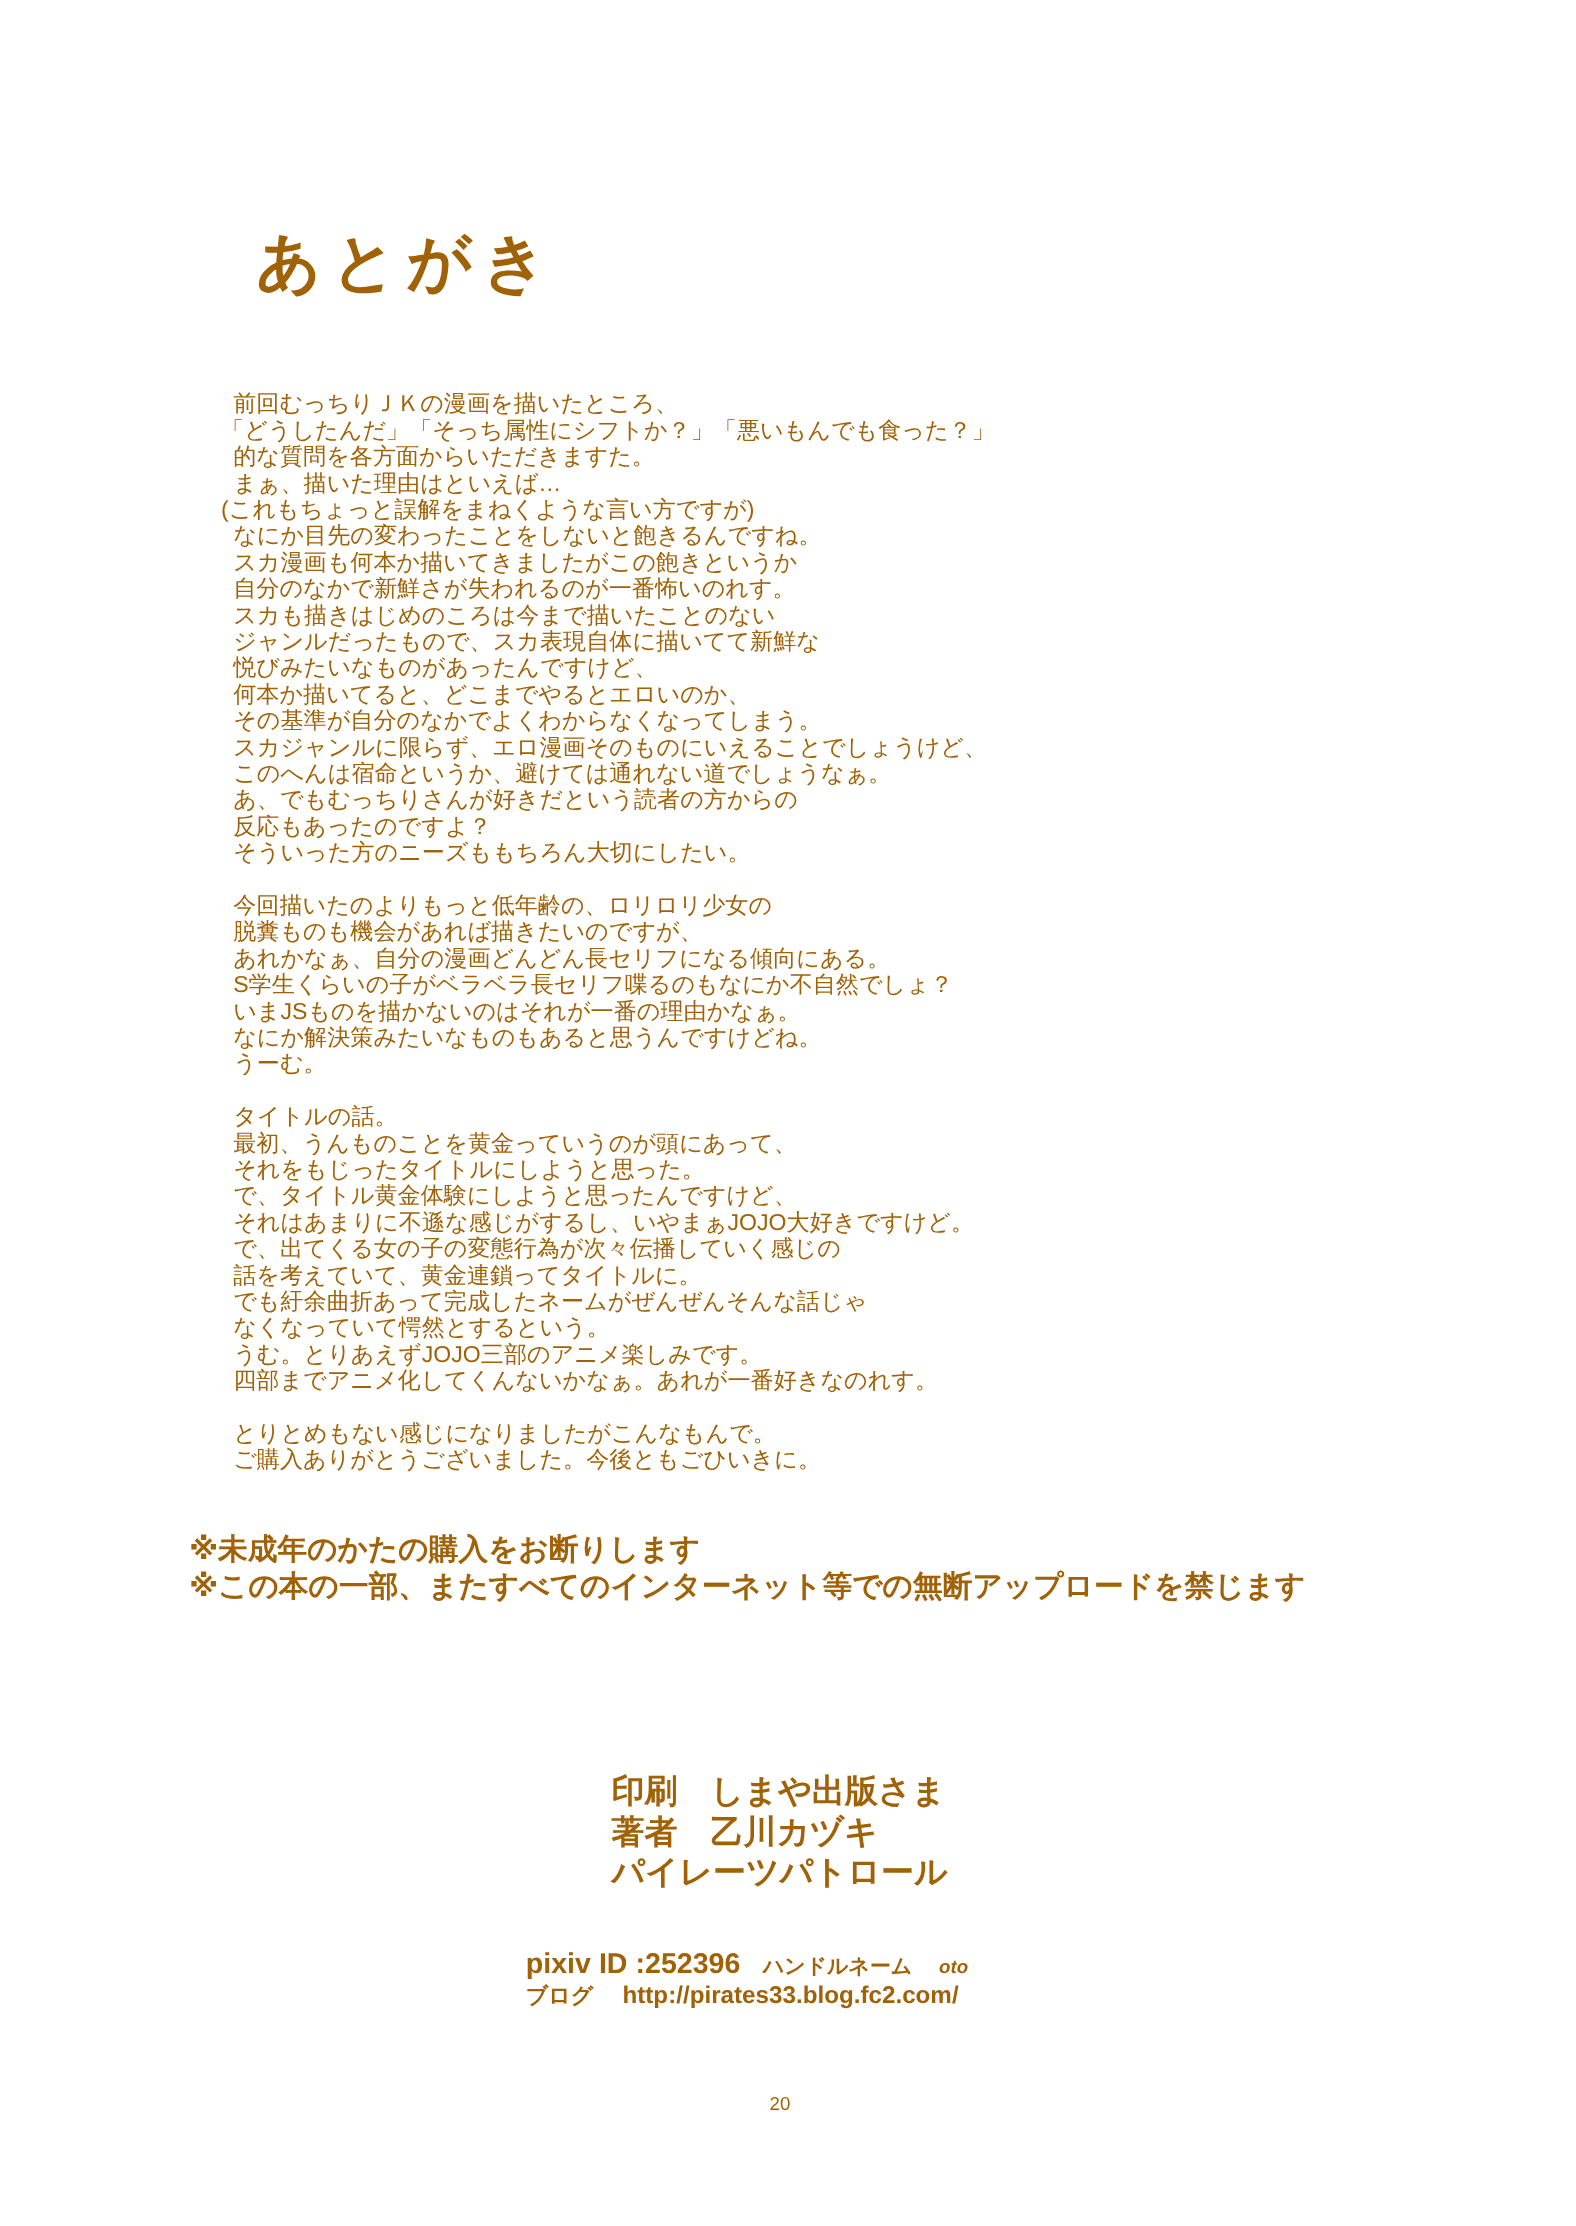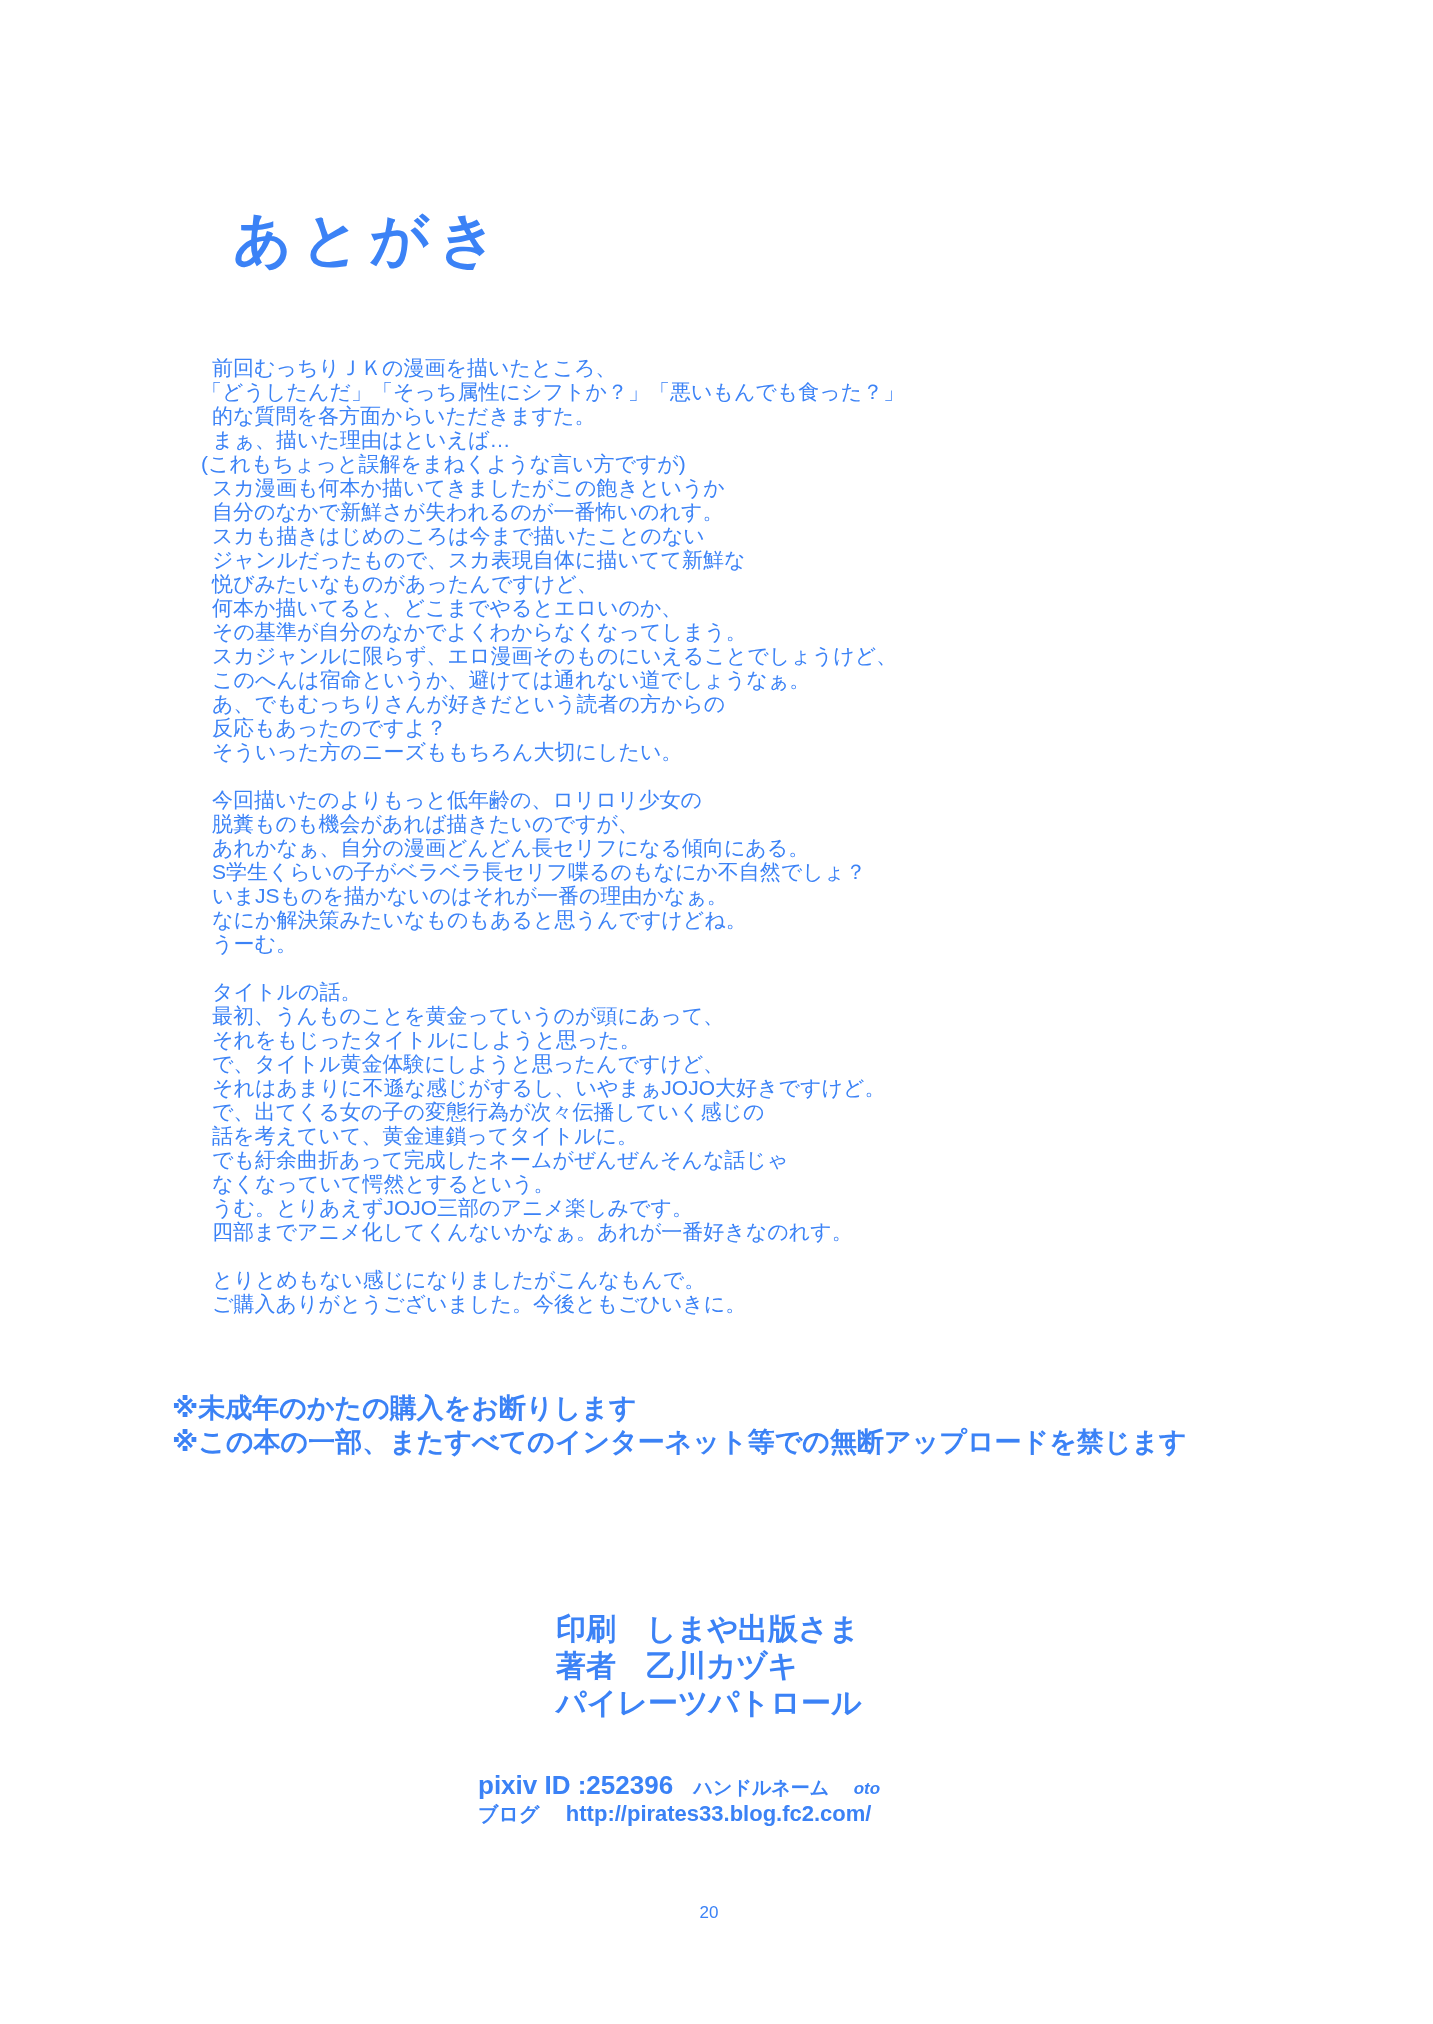--- a/index.html
+++ b/index.html
@@ -1,21 +1,21 @@
 <!DOCTYPE html>
 <html><head>
 <meta charset="utf-8">
 <style>
   html,body { margin:0; padding:0; background:#888; }
   .page {
     position:relative;
     width:1433px; height:2024px;
     margin:0 auto;
     background:#ffffff;
-    color:#3b82f6;
+    color:#a16207;
     font-family:"Liberation Sans","DejaVu Sans",sans-serif;
     overflow:hidden;
   }
   .title {
     position:absolute;
     left:233px; top:204px;
     font-size:58px;
     font-weight:bold;
     letter-spacing:9px;
     line-height:1.2;
@@ -75,20 +75,21 @@
 
   <div class="title">あとがき</div>
 
   <div class="body-text">
     <div class="para">
       <div class="line">前回むっちりＪＫの漫画を描いたところ、</div>
       <div class="line hang">「どうしたんだ」「そっち属性にシフトか？」「悪いもんでも食った？」</div>
       <div class="line">的な質問を各方面からいただきますた。</div>
       <div class="line">まぁ、描いた理由はといえば…</div>
       <div class="line hang">(これもちょっと誤解をまねくような言い方ですが)</div>
+      <div class="line">なにか目先の変わったことをしないと飽きるんですね。</div>
       <div class="line">スカ漫画も何本か描いてきましたがこの飽きというか</div>
       <div class="line">自分のなかで新鮮さが失われるのが一番怖いのれす。</div>
       <div class="line">スカも描きはじめのころは今まで描いたことのない</div>
       <div class="line">ジャンルだったもので、スカ表現自体に描いてて新鮮な</div>
       <div class="line">悦びみたいなものがあったんですけど、</div>
       <div class="line">何本か描いてると、どこまでやるとエロいのか、</div>
       <div class="line">その基準が自分のなかでよくわからなくなってしまう。</div>
       <div class="line">スカジャンルに限らず、エロ漫画そのものにいえることでしょうけど、</div>
       <div class="line">このへんは宿命というか、避けては通れない道でしょうなぁ。</div>
       <div class="line">あ、でもむっちりさんが好きだという読者の方からの</div>

